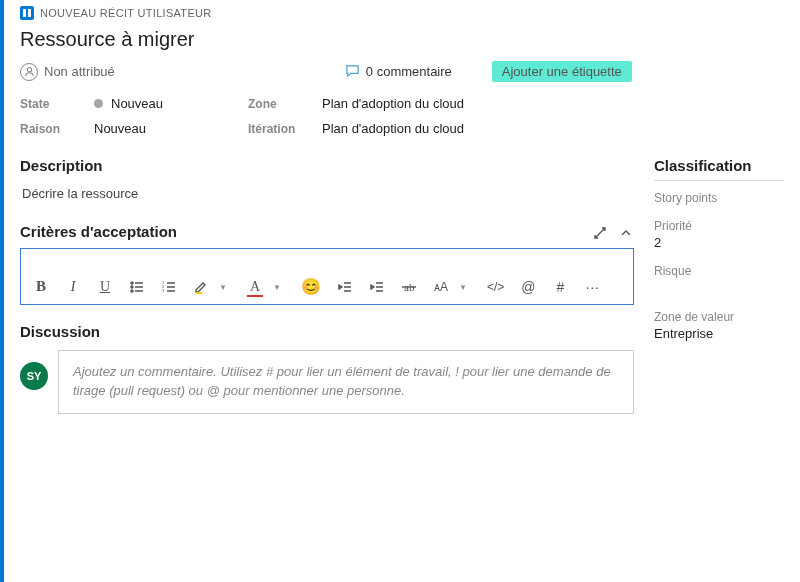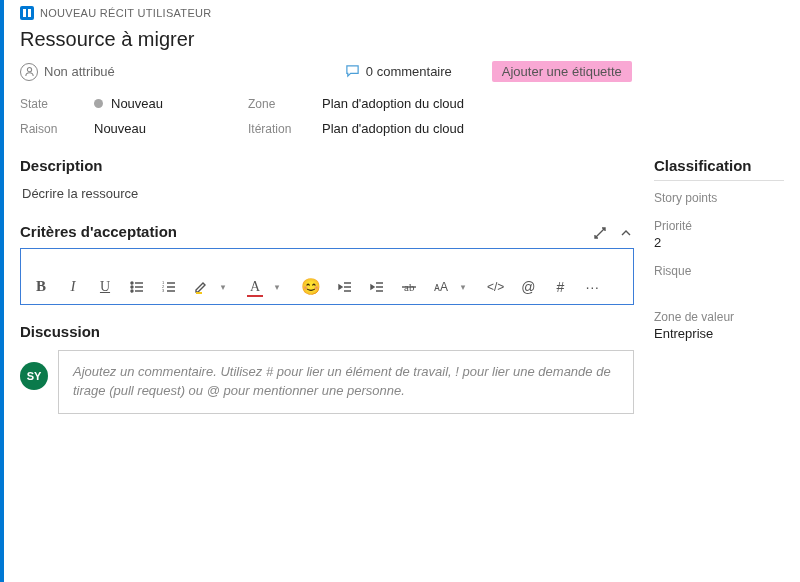--- a/index.html
+++ b/index.html
@@ -73,35 +73,35 @@
     align-items: center;
     gap: 6px;
     color: #333;
     font-size: 13px;
     margin-left: 190px;
   }
   .comment-icon { color: #4c9fd8; }
   .tag-link {
     font-size: 13px;
     color: #555;
-    background: #f9a8d4;
+    background: #5eead4;
     padding: 3px 10px;
     border-radius: 2px;
   }
   .field-grid {
     padding: 4px 16px 10px 16px;
     display: grid;
     grid-template-columns: 60px 140px 60px 1fr;
     row-gap: 10px;
     column-gap: 14px;
     font-size: 13px;
     align-items: center;
     border-bottom: 1px solid #fff;
   }
-  .field-label { color: #888; font-size: 12px; }
+  .field-label { color: #888; font-size: 12px; font-weight: bold; }
   .field-value { color: #222; }
   .state-dot {
     display: inline-block;
     width: 9px; height: 9px; border-radius: 50%;
     background: #a6a6a6;
     margin-right: 8px;
   }
   .body {
     flex: 1;
     display: flex;

